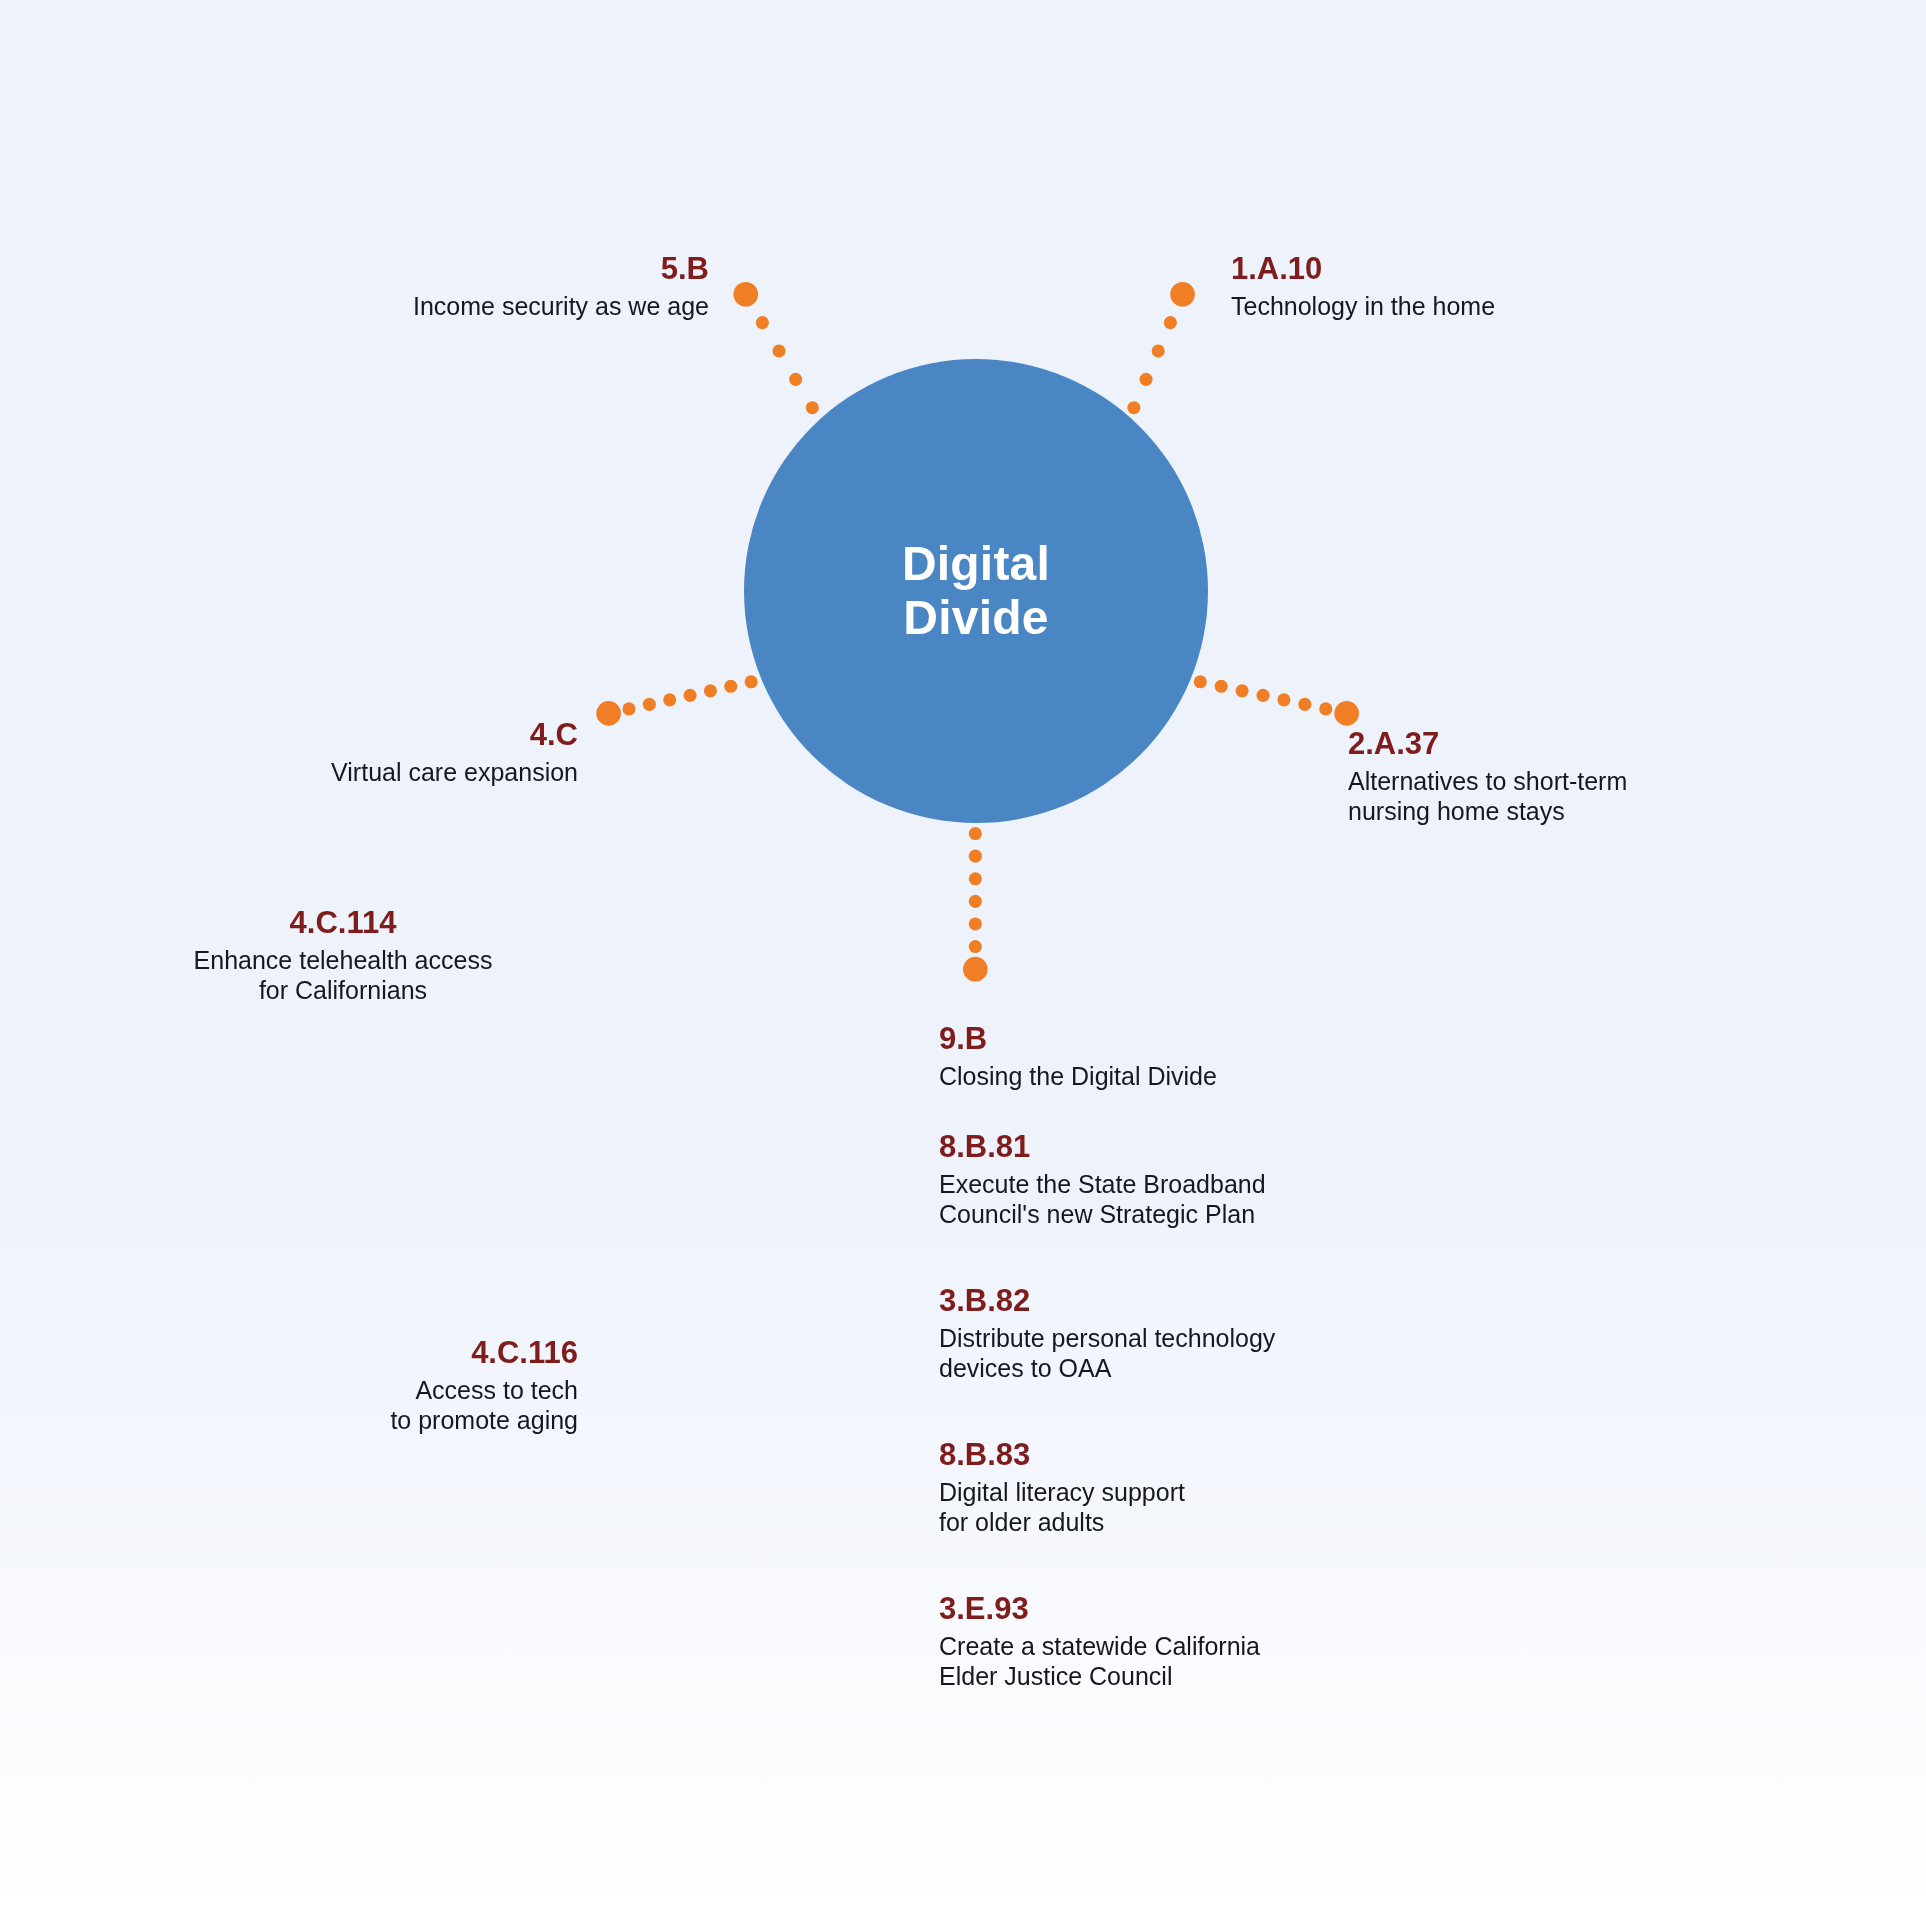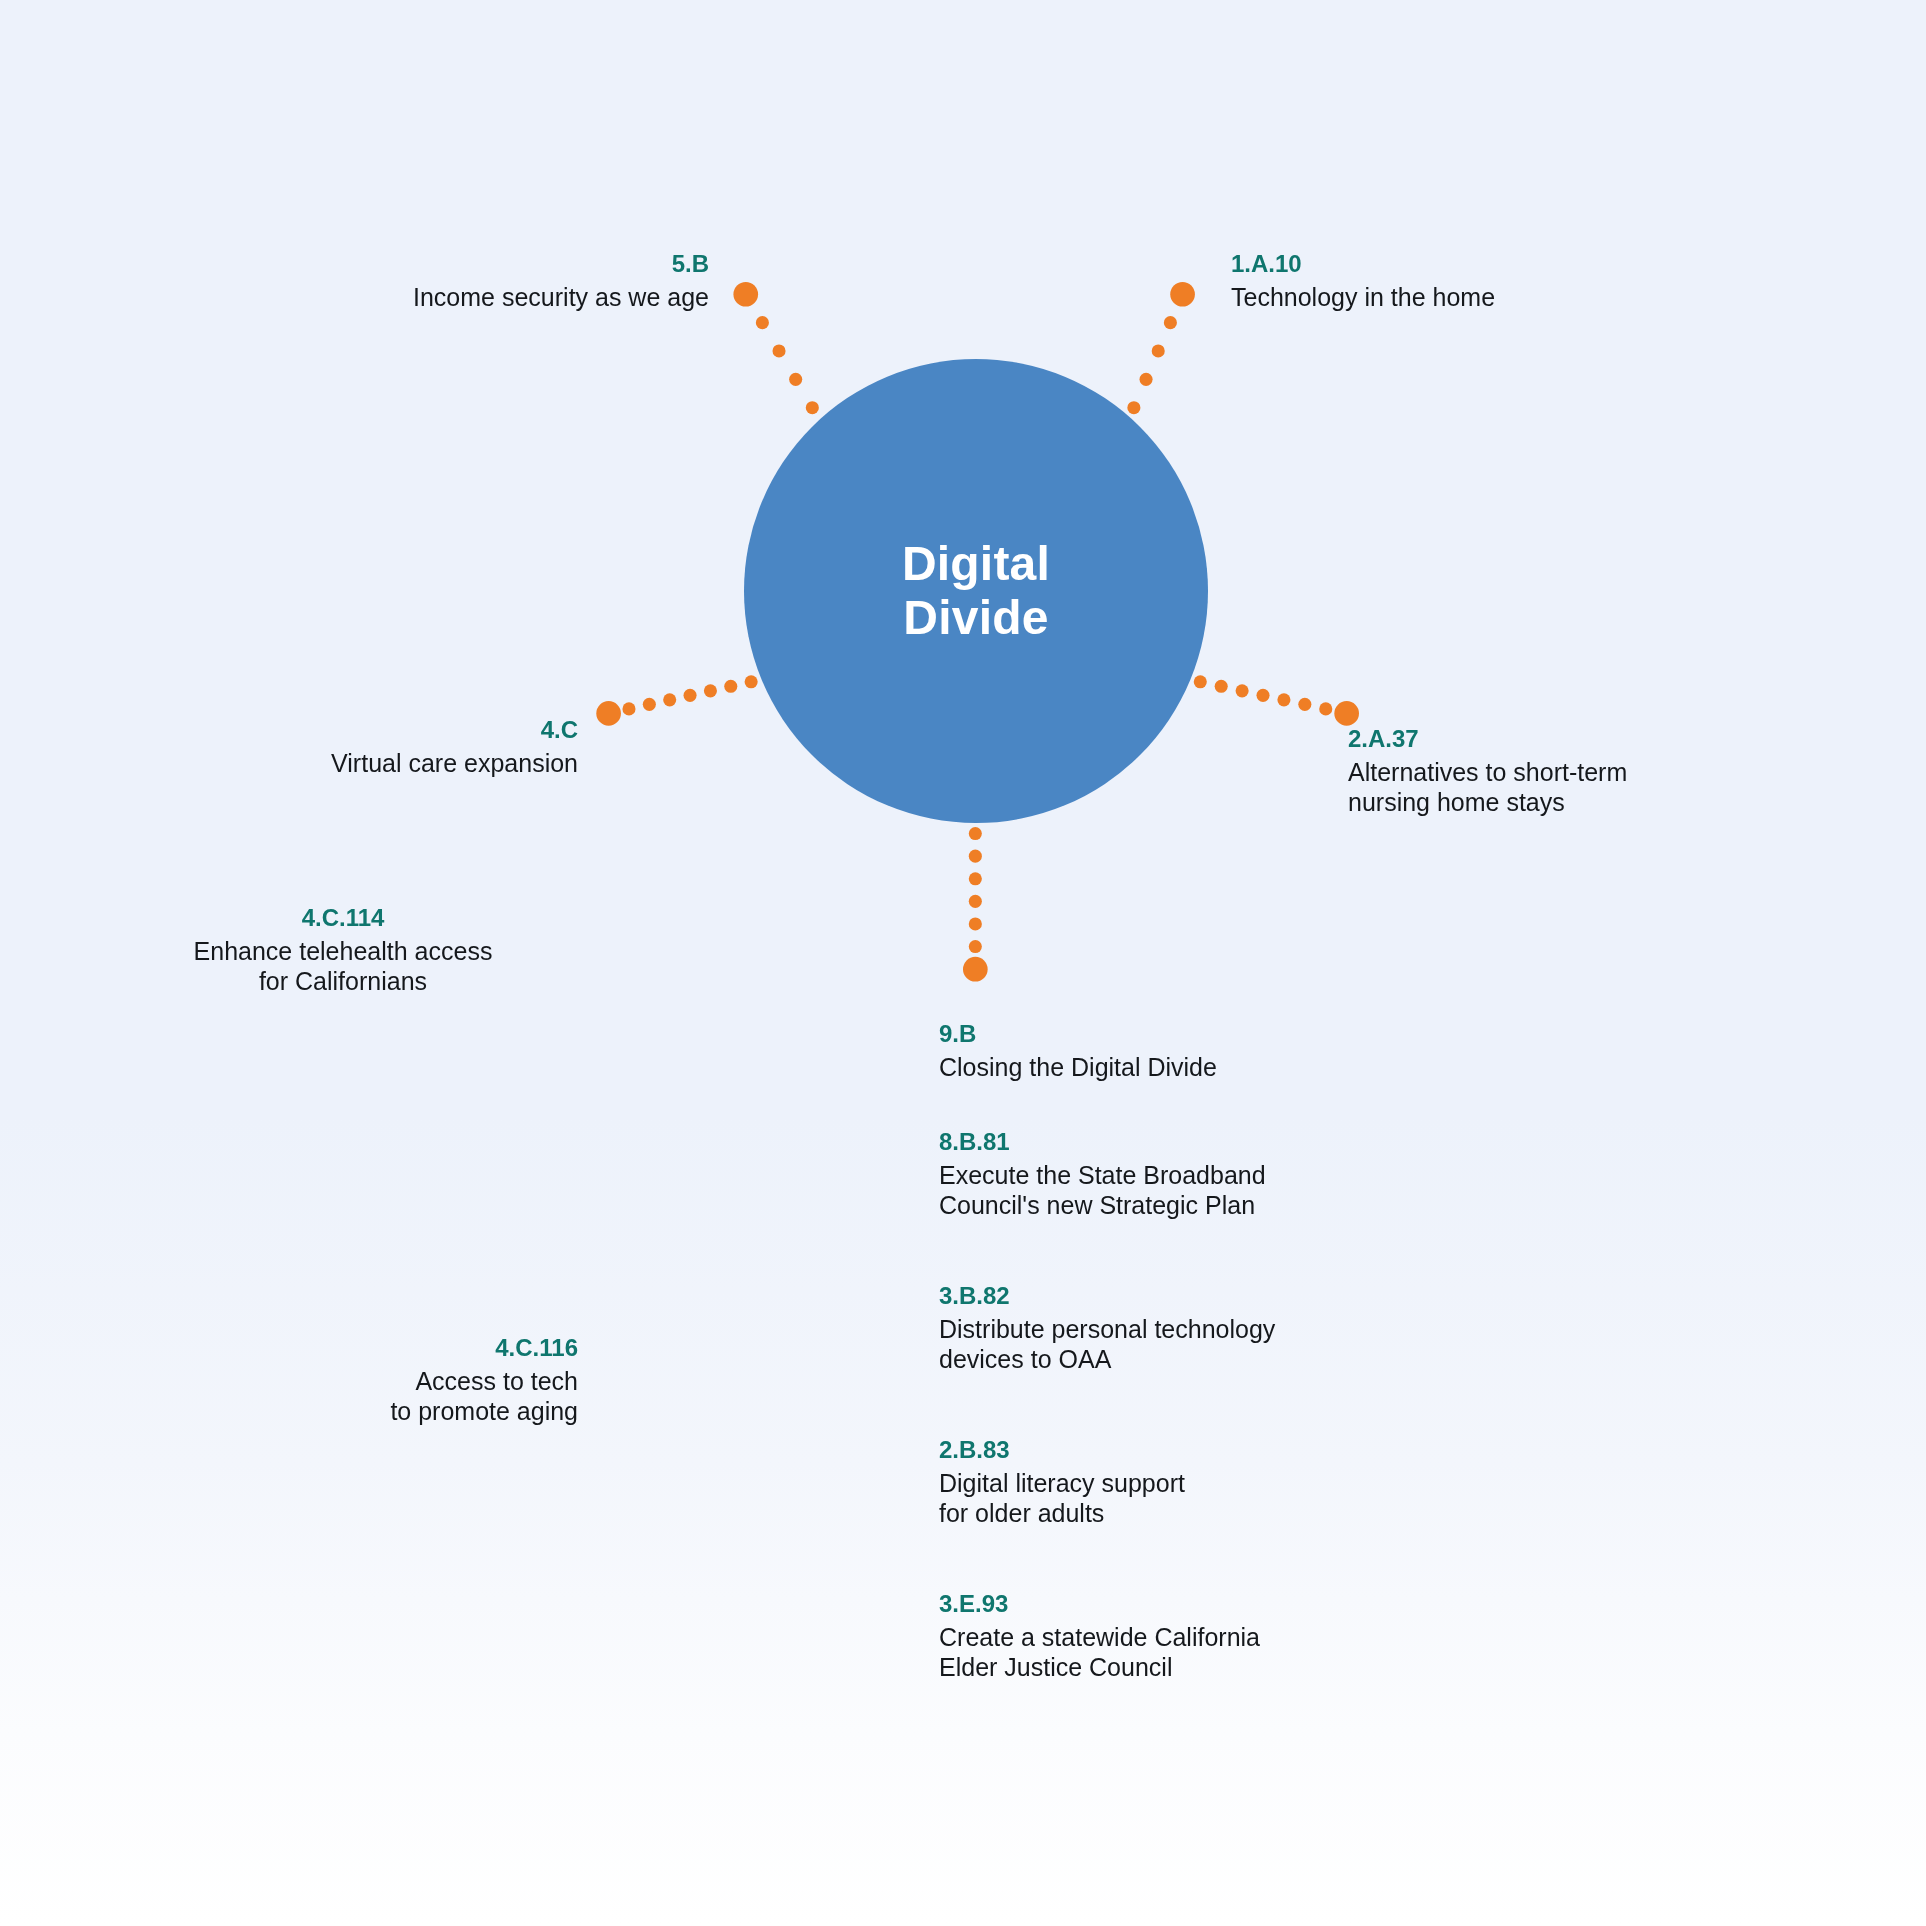--- a/index.html
+++ b/index.html
@@ -51,23 +51,23 @@
     text-align: center;
     letter-spacing: 0.2px;
     white-space: pre-line;
   }
 
   
   .node {
     position: absolute;
   }
   .node .code {
-    color: #0f766e;
+    color: #7f1d1d;
     font-weight: bold;
-    font-size: 24px;
+    font-size: 31px;
     line-height: 1.28;
     margin: 0 0 2.3px 0;
     white-space: nowrap;
   }
   .node .desc {
     color: #15181c;
     font-size: 25px;
     line-height: 1.2;
     margin: 0;
     white-space: pre-line;
@@ -198,21 +198,21 @@
 Council's new Strategic Plan</p>
   </div>
 
   <div class="node align-left" id="node-3B82">
     <p class="code">3.B.82</p>
     <p class="desc">Distribute personal technology
 devices to OAA</p>
   </div>
 
   <div class="node align-left" id="node-3B83">
-    <p class="code">2.B.83</p>
+    <p class="code">8.B.83</p>
     <p class="desc">Digital literacy support
 for older adults</p>
   </div>
 
   <div class="node align-left" id="node-3E93">
     <p class="code">3.E.93</p>
     <p class="desc">Create a statewide California
 Elder Justice Council</p>
   </div>
 

